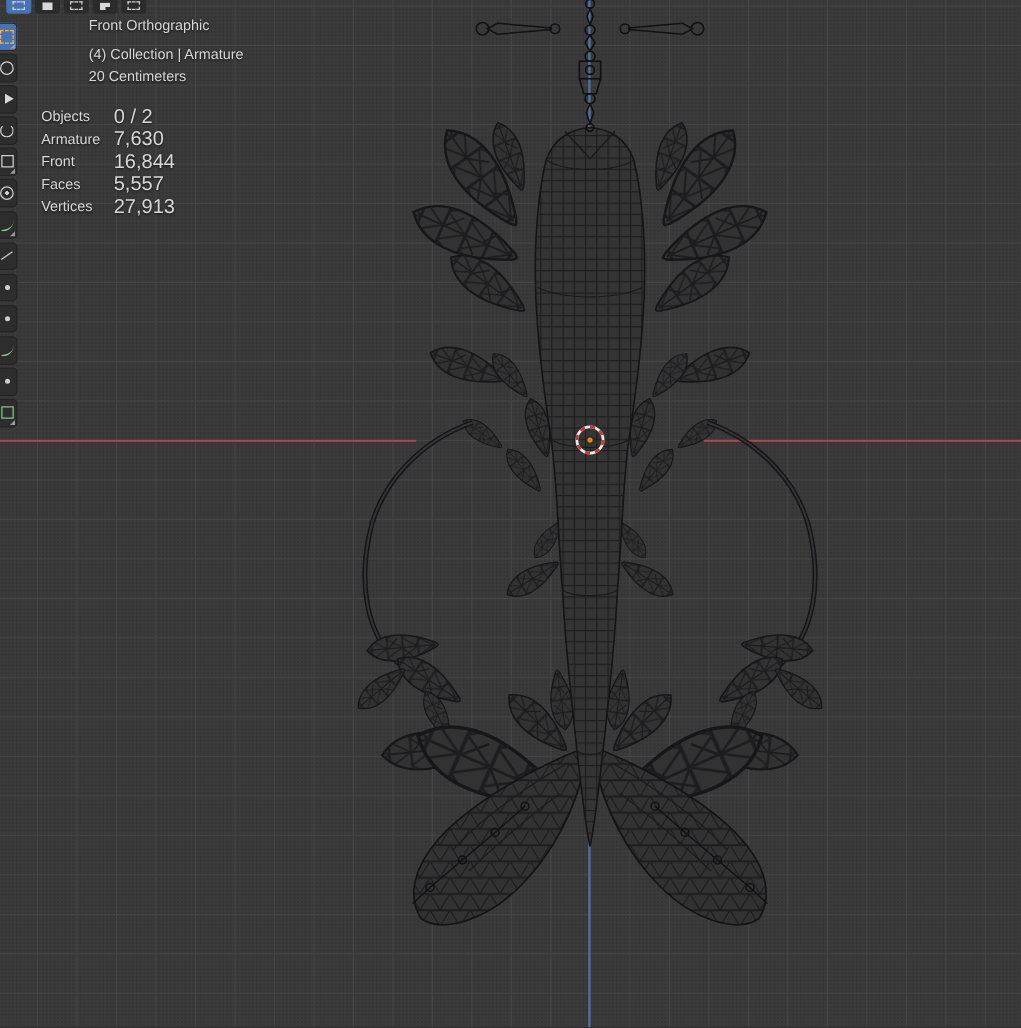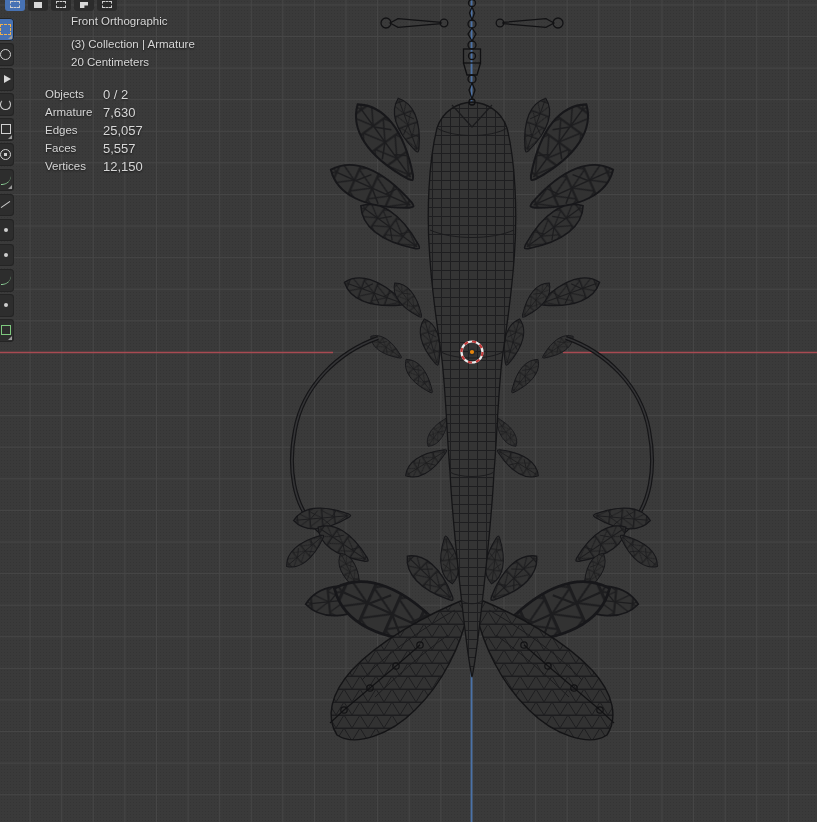--- a/index.html
+++ b/index.html
@@ -16,24 +16,24 @@
     background-size:31.6px 31.6px, 31.6px 31.6px, 3px 3px;
     background-position:29.6px 0, 0 4.4px, 0 0;}
   #modelsvg{position:absolute;left:0;top:0;}
 
   
   .overlay-text{position:absolute;left:31px;color:#d7d7d7;font-size:11.5px;
     text-shadow:0 1px 2px rgba(0,0,0,.65);white-space:nowrap;z-index:30;margin-left:40px;}
   #view-name{top:15px;}
   #collection-info{top:38px;}
   #grid-scale{top:56px;}
-  #stats{position:absolute;left:33px;top:85px;z-index:30;margin-left:12px;}
+  #stats{position:absolute;left:33px;top:85px;z-index:30;}
   .stat-row{display:flex;height:18px;align-items:center;}
   .stat-label{width:58px;color:#d7d7d7;font-size:11.5px;text-shadow:0 1px 2px rgba(0,0,0,.65);}
-  .stat-value{color:#d7d7d7;font-size:13px;text-shadow:0 1px 2px rgba(0,0,0,.65);}
+  .stat-value{color:#d7d7d7;font-size:16px;text-shadow:0 1px 2px rgba(0,0,0,.65);}
 
   
   #select-mode-row{position:absolute;left:5px;top:-9px;display:flex;gap:3px;z-index:40;}
   .mode-btn{width:20px;height:20px;background:#2b2b2b;border-radius:3px;
     display:flex;align-items:flex-end;justify-content:center;padding-bottom:3px;box-sizing:border-box;}
   .mode-btn.active{background:#4772b4;}
   .mode-glyph{width:8px;height:6px;}
   .mode-glyph.solid{background:#d8d8d8;}
   .mode-glyph.dashed{border:1px dashed #cfcfcf;width:8px;height:5px;}
   .mode-glyph.solidcut{background:#d8d8d8;clip-path:polygon(0 0,100% 0,100% 60%,55% 60%,55% 100%,0 100%);}
@@ -159,43 +159,43 @@
       </g>
 
       <g transform="translate(472,352)">
         <circle r="10.5" fill="none" stroke="#ececec" stroke-width="2.2"></circle>
         <circle r="10.5" fill="none" stroke="#c23a3a" stroke-width="2.2" stroke-dasharray="4.1 4.1"></circle>
         <circle r="2.8" fill="#e8860c" stroke="#2a2a2a" stroke-width="1.4"></circle>
       </g>
     </svg>
 
     <div id="view-name" class="overlay-text">Front Orthographic</div>
-    <div id="collection-info" class="overlay-text">(3) Collection | Armature</div>
+    <div id="collection-info" class="overlay-text">(4) Collection | Armature</div>
     <div id="grid-scale" class="overlay-text">20 Centimeters</div>
 
     <div id="stats">
       <div class="stat-row">
         <span class="stat-label">Objects</span>
         <span class="stat-value">0 / 2</span>
       </div>
       <div class="stat-row">
         <span class="stat-label">Armature</span>
         <span class="stat-value">7,630</span>
       </div>
       <div class="stat-row">
-        <span class="stat-label">Edges</span>
-        <span class="stat-value">25,057</span>
+        <span class="stat-label">Front</span>
+        <span class="stat-value">16,844</span>
       </div>
       <div class="stat-row">
         <span class="stat-label">Faces</span>
         <span class="stat-value">5,557</span>
       </div>
       <div class="stat-row">
         <span class="stat-label">Vertices</span>
-        <span class="stat-value">12,150</span>
+        <span class="stat-value">27,913</span>
       </div>
     </div>
 
     <div id="select-mode-row">
       <div class="mode-btn active">
         <span class="mode-glyph dashed"></span>
         </div>
       <div class="mode-btn">
         <span class="mode-glyph solid"></span>
         </div>

